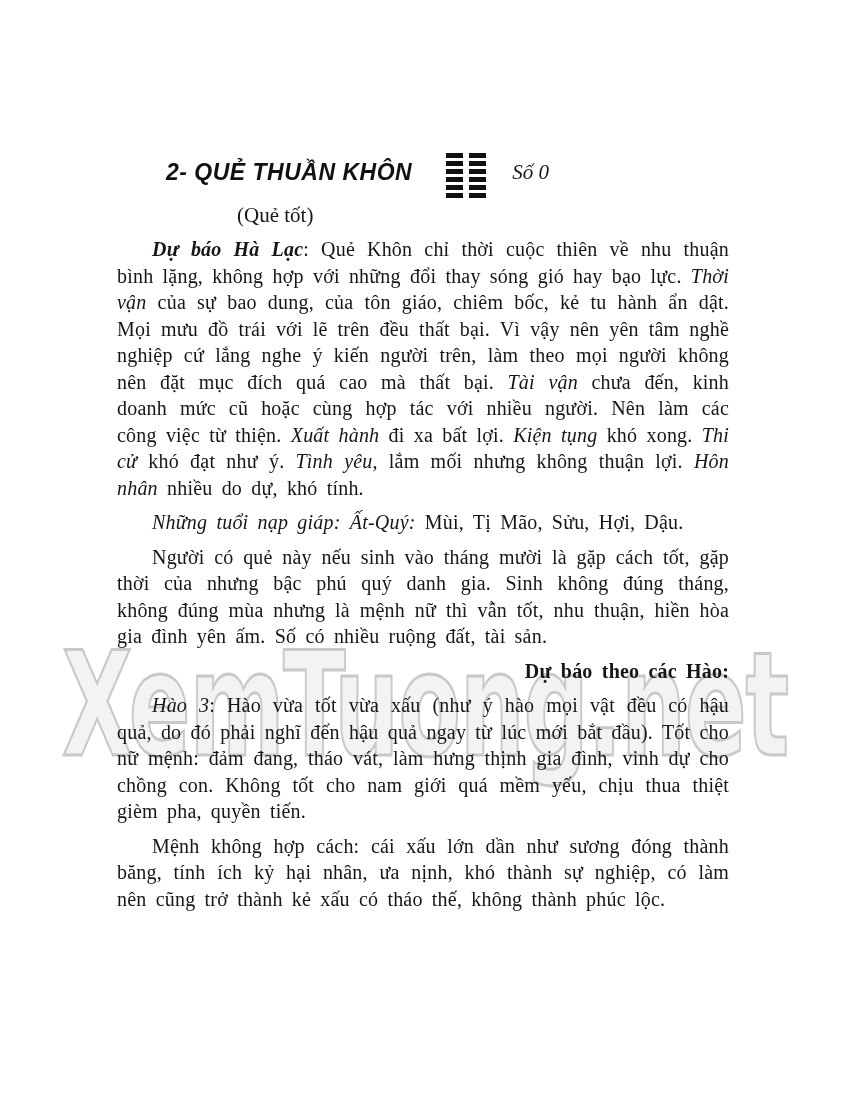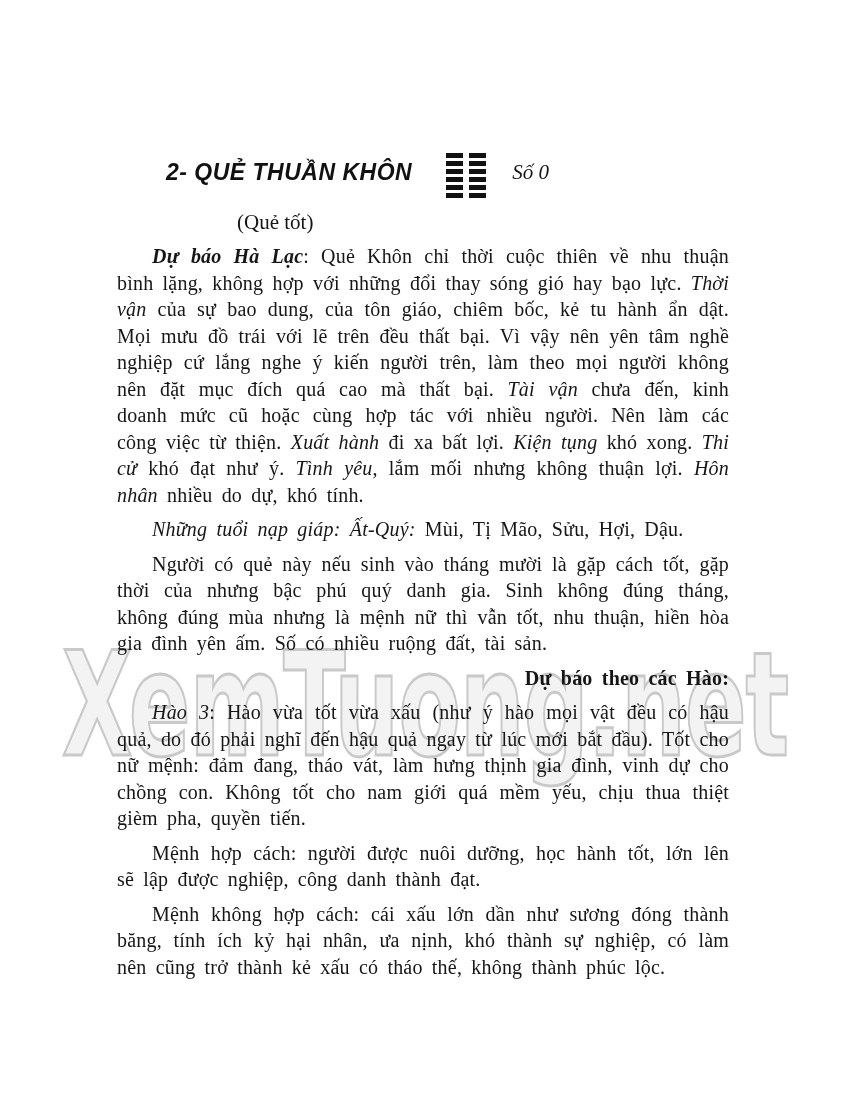--- a/index.html
+++ b/index.html
@@ -19,21 +19,21 @@
   .content{position:relative;z-index:2;}
 
   .title-row{display:flex;align-items:flex-start;margin:150px 0 0 166px;font-style:italic;}
   .title{font-family:"Liberation Sans","DejaVu Sans",sans-serif;font-weight:bold;
          font-size:23px;letter-spacing:0.5px;margin:9px 0 0 0;color:#111;}
   .hexagram{margin:3px 0 0 34px;display:flex;flex-direction:column;row-gap:3px;}
   .hexrow{display:flex;column-gap:6px;}
   .bar{width:17px;height:5px;background:#111;}
   .so-label{font-size:21px;margin:10px 0 8px 26px;}
 
-  .subtitle{margin:12px 0 0 237px;font-size:21px;}
+  .subtitle{margin:5px 0 0 237px;font-size:21px;}
 
   .body-col{margin:0 0 0 117px;width:612px;text-align:justify;
             font-size:20px;line-height:26.5px;word-spacing:4px;letter-spacing:0.2px;}
   .body-col p{margin:8px 0 0 0;text-indent:35px;}
   .lead{font-weight:bold;font-style:italic;}
   .it{font-style:italic;}
   .hao-heading{margin:11px 0 0 0;text-indent:36px;font-weight:bold;font-size:20px;
                text-align:right;}
 </style>
 </head>
@@ -83,20 +83,19 @@
       <p><span class="lead">Dự báo Hà Lạc</span><span>: Quẻ Khôn chỉ thời cuộc thiên về nhu thuận bình lặng, không hợp với những đổi thay sóng gió hay bạo lực. </span><span class="it">Thời vận</span><span> của sự bao dung, của tôn giáo, chiêm bốc, kẻ tu hành ẩn dật. Mọi mưu đồ trái với lẽ trên đều thất bại. Vì vậy nên yên tâm nghề nghiệp cứ lắng nghe ý kiến người trên, làm theo mọi người không nên đặt mục đích quá cao mà thất bại. </span><span class="it">Tài vận</span><span> chưa đến, kinh doanh mức cũ hoặc cùng hợp tác với nhiều người. Nên làm các công việc từ thiện. </span><span class="it">Xuất hành</span><span> đi xa bất lợi. </span><span class="it">Kiện tụng</span><span> khó xong. </span><span class="it">Thi cử</span><span> khó đạt như ý. </span><span class="it">Tình yêu</span><span>, lắm mối nhưng không thuận lợi. </span><span class="it">Hôn nhân</span><span> nhiều do dự, khó tính.</span></p>
 
       <p><span class="it">Những tuổi nạp giáp: Ất-Quý:</span><span> Mùi, Tị Mão, Sửu, Hợi, Dậu.</span></p>
 
       <p>Người có quẻ này nếu sinh vào tháng mười là gặp cách tốt, gặp thời của nhưng bậc phú quý danh gia. Sinh không đúng tháng, không đúng mùa nhưng là mệnh nữ thì vẫn tốt, nhu thuận, hiền hòa gia đình yên ấm. Số có nhiều ruộng đất, tài sản.</p>
 
       <p class="hao-heading">Dự báo theo các Hào:</p>
 
       <p><span class="it">Hào 3</span><span>: Hào vừa tốt vừa xấu (như ý hào mọi vật đều có hậu quả, do đó phải nghĩ đến hậu quả ngay từ lúc mới bắt đầu). Tốt cho nữ mệnh: đảm đang, tháo vát, làm hưng thịnh gia đình, vinh dự cho chồng con. Không tốt cho nam giới quá mềm yếu, chịu thua thiệt gièm pha, quyền tiến.</span></p>
 
-      <p>Mệnh hợp cách: người được nuôi dưỡng, học hành tốt, lớn lên sẽ lập được nghiệp, công danh thành đạt.</p>
 
       <p>Mệnh không hợp cách: cái xấu lớn dần như sương đóng thành băng, tính ích kỷ hại nhân, ưa nịnh, khó thành sự nghiệp, có làm nên cũng trở thành kẻ xấu có tháo thế, không thành phúc lộc.</p>
 
     </div>
   </div>
 
 </div>
 
 </body></html>

